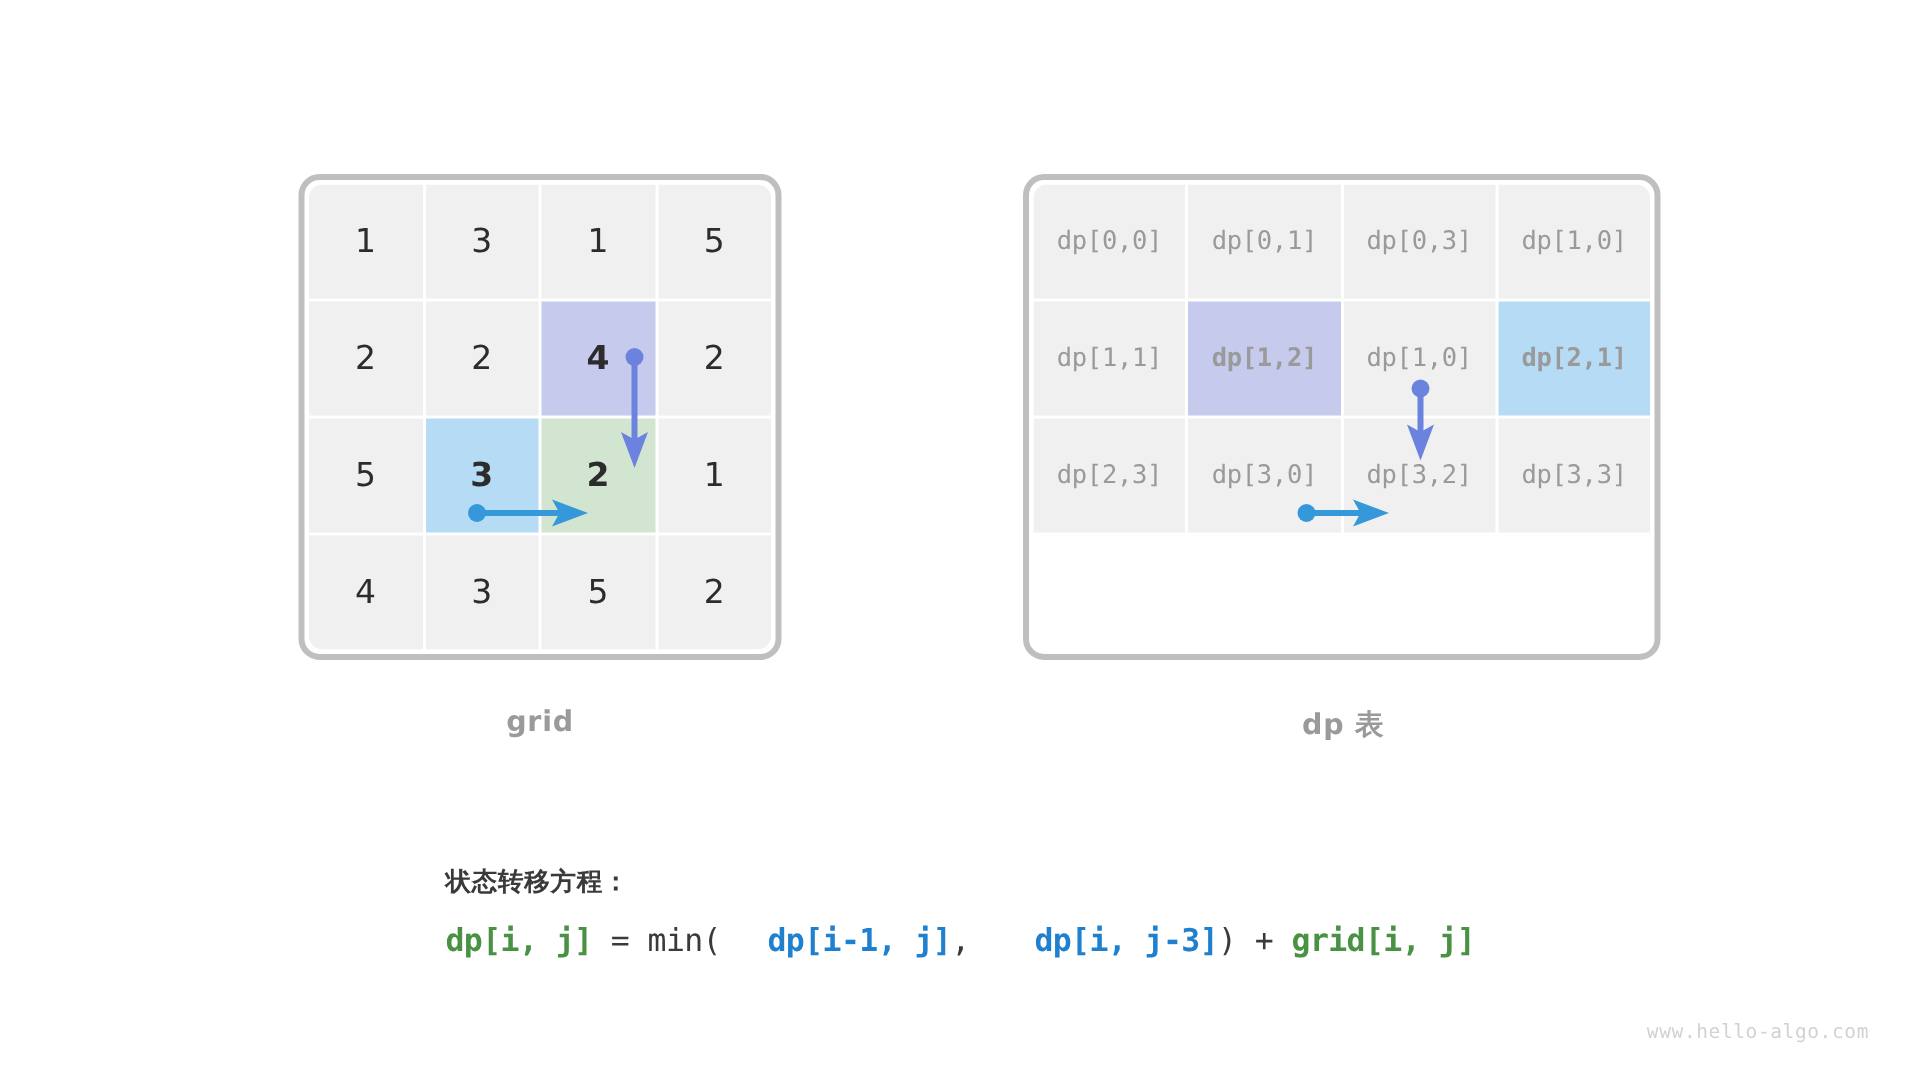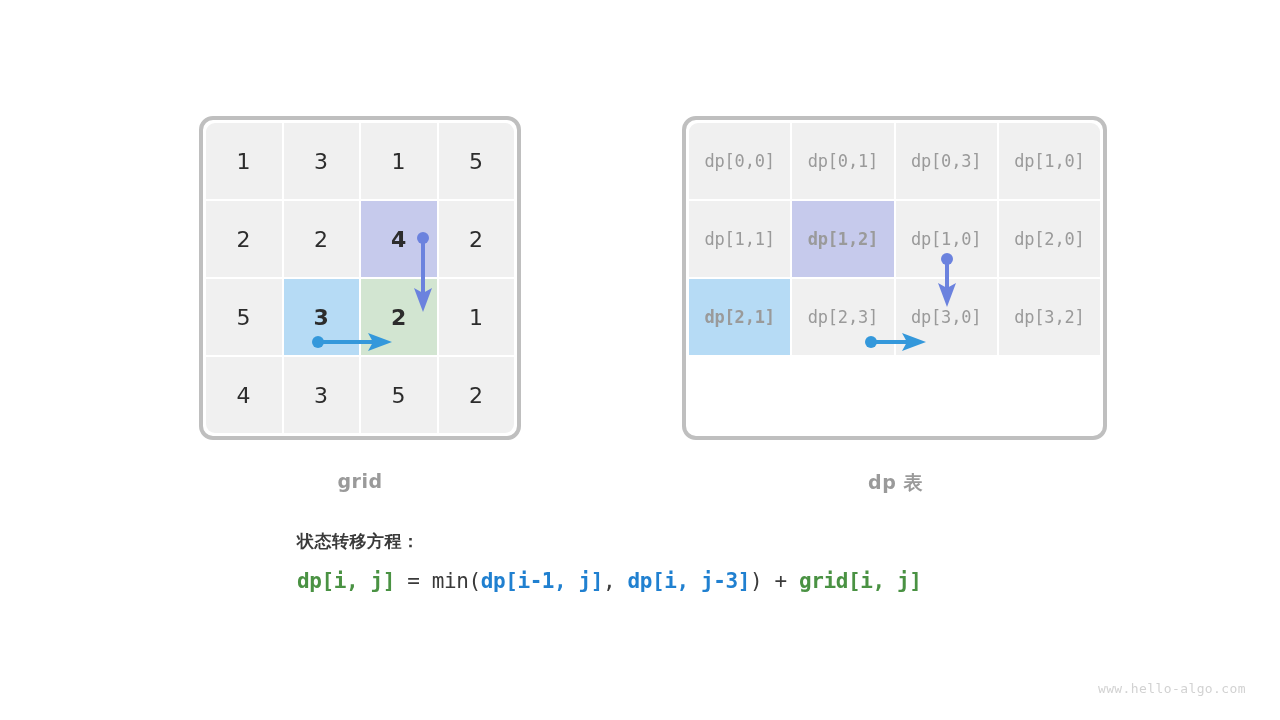--- a/index.html
+++ b/index.html
@@ -117,38 +117,38 @@
     text-align: center;
     letter-spacing: 0.5px;
   }
   #grid-caption { left: 200px; top: 470px; width: 320px; }
   #dp-caption   { left: 682px; top: 470px; width: 427px; }
 
   
   #formula-block {
     position: absolute;
     left: 297px;
-    top: 530px;
+    top: 576px;
   }
   #formula-title {
     font-family: "DejaVu Sans", sans-serif;
     font-size: 17px;
     font-weight: bold;
     color: #3a3a3a;
     margin-bottom: 16px;
     letter-spacing: 0.5px;
   }
   #formula-line {
     font-family: "DejaVu Sans Mono", monospace;
     font-size: 21px;
     white-space: nowrap;
     letter-spacing: -0.4px;
   }
   .f-green { color: #4a9243; font-weight: bold; text-align: right; }
-  .f-blue  { color: #2080d0; font-weight: bold; }
+  .f-blue  { color: #2080d0; font-weight: bold; margin-left: 31px; }
   .f-dark  { color: #3a3a3a; font-weight: normal; margin-top: 24px; }
 
   
   #watermark {
     position: absolute;
     right: 34px;
     bottom: 24px;
     font-family: "DejaVu Sans Mono", monospace;
     font-size: 13px;
     color: #d2d2d2;
@@ -232,35 +232,35 @@
     <div class="cell">
         <span class="cell-value">dp[1,1]</span>
       </div>
     <div class="cell hl-purple">
         <span class="cell-value">dp[1,2]</span>
       </div>
     <div class="cell">
         <span class="cell-value">dp[1,0]</span>
       </div>
 
-    <div class="cell">
-        <span class="cell-value">dp[2,0]</span>
-      </div>
     <div class="cell hl-blue">
         <span class="cell-value">dp[2,1]</span>
       </div>
     <div class="cell">
         <span class="cell-value">dp[2,3]</span>
       </div>
 
     <div class="cell">
         <span class="cell-value">dp[3,0]</span>
       </div>
     <div class="cell">
         <span class="cell-value">dp[3,2]</span>
+      </div>
+    <div class="cell">
+        <span class="cell-value">dp[3,3]</span>
       </div>
   </div>
 </div>
 
 <svg class="arrow-layer" viewBox="0 0 1280 720">
 
   <g>
     <circle cx="423" cy="238" r="6" fill="#6b82de"></circle>
     <line x1="423" y1="238" x2="423" y2="295" stroke="#6b82de" stroke-width="4"></line>
     <path d="M 423 312 L 414 288 L 423 293 L 432 288 Z" fill="#6b82de"></path>

